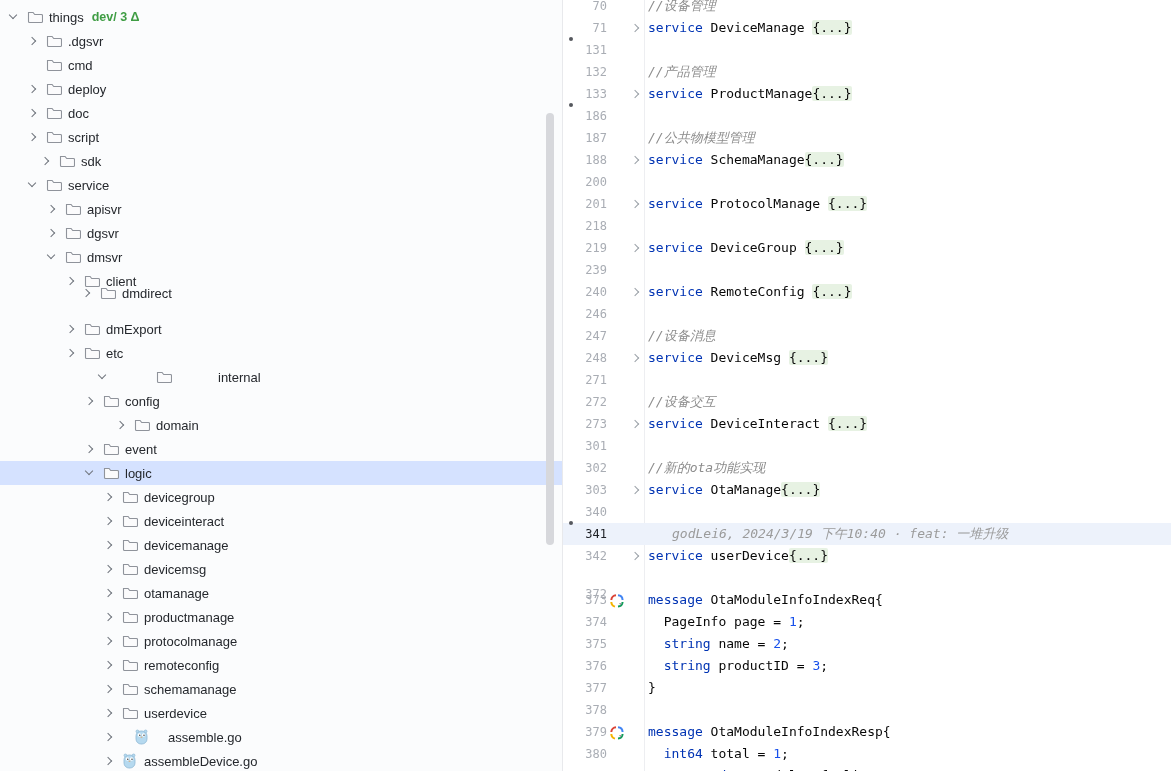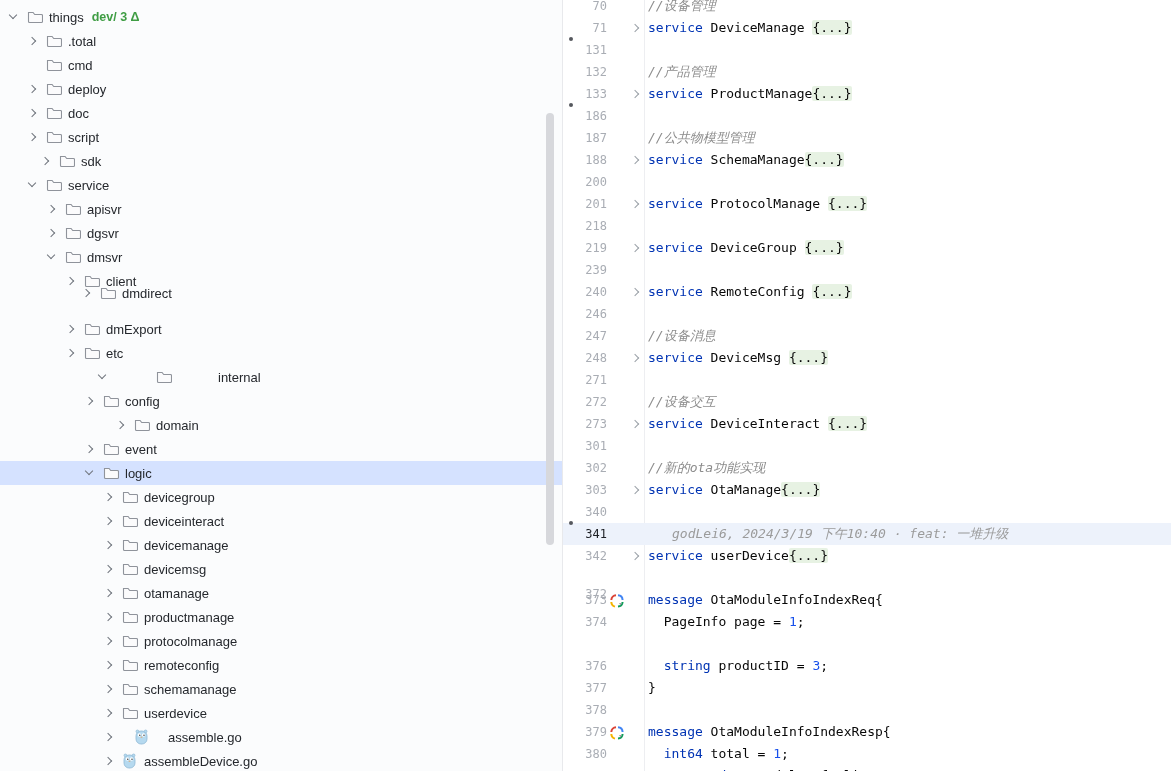--- a/index.html
+++ b/index.html
@@ -78,21 +78,21 @@
       <span class="tlabel">things</span>
       <span class="tbadge" style="color: rgb(63, 157, 68);">dev/ 3 Δ</span>
     </div>
     <div class="trow" style="top: 29px; padding-left: 24px; width: 538px;">
       <span class="chv "></span>
       <span class="ticon">
         <svg width="16" height="14" viewBox="0 0 16 14">
           <path d="M1.5 2.5 h4.6 l1.6 2 h6.8 a1 1 0 0 1 1 1 v6 a1 1 0 0 1 -1 1 h-12 a1 1 0 0 1 -1 -1 z" fill="#fbfbfc" stroke="#8f939b" stroke-width="1.1"></path>
         </svg>
       </span>
-      <span class="tlabel">.total</span>
+      <span class="tlabel">.dgsvr</span>
     </div>
     <div class="trow" style="top: 53px; padding-left: 24px; width: 538px;">
       <span class="chv none"></span>
       <span class="ticon">
         <svg width="16" height="14" viewBox="0 0 16 14">
           <path d="M1.5 2.5 h4.6 l1.6 2 h6.8 a1 1 0 0 1 1 1 v6 a1 1 0 0 1 -1 1 h-12 a1 1 0 0 1 -1 -1 z" fill="#fbfbfc" stroke="#8f939b" stroke-width="1.1"></path>
         </svg>
       </span>
       <span class="tlabel">cmd</span>
     </div>
@@ -501,20 +501,24 @@
           <path d="M8 12.6 A5 5 0 0 0 12.6 8" fill="none" stroke="#0f9d58" stroke-width="2"></path>
           <path d="M12.6 6 A5 5 0 0 0 8 1.3" fill="none" stroke="#4285f4" stroke-width="2"></path>
           <path d="M9 9 h3 l-1.5 2.5 z" fill="#9aa0a7"></path>
         </svg></span>
       <span class="codetxt"><span class="tk-kw">message</span><span class="tk-pl"> OtaModuleInfoIndexReq{</span></span>
     </div>
     <div class="eline" style="top: 611px;">
       <span class="lnum">374</span>
       <span class="codetxt"><span class="tk-pl">  PageInfo page = </span><span class="tk-num">1</span><span class="tk-pl">;</span></span>
     </div>
+    <div class="eline" style="top: 633px;">
+      <span class="lnum">375</span>
+      <span class="codetxt"><span class="tk-pl">  </span><span class="tk-kw">string</span><span class="tk-pl"> name = </span><span class="tk-num">2</span><span class="tk-pl">;</span></span>
+    </div>
     <div class="eline" style="top: 655px;">
       <span class="lnum">376</span>
       <span class="codetxt"><span class="tk-pl">  </span><span class="tk-kw">string</span><span class="tk-pl"> productID = </span><span class="tk-num">3</span><span class="tk-pl">;</span></span>
     </div>
     <div class="eline" style="top: 677px;">
       <span class="lnum">377</span>
       <span class="codetxt"><span class="tk-pl">}</span></span>
     </div>
     <div class="eline" style="top: 699px; text-decoration: underline;">
       <span class="lnum">378</span>

